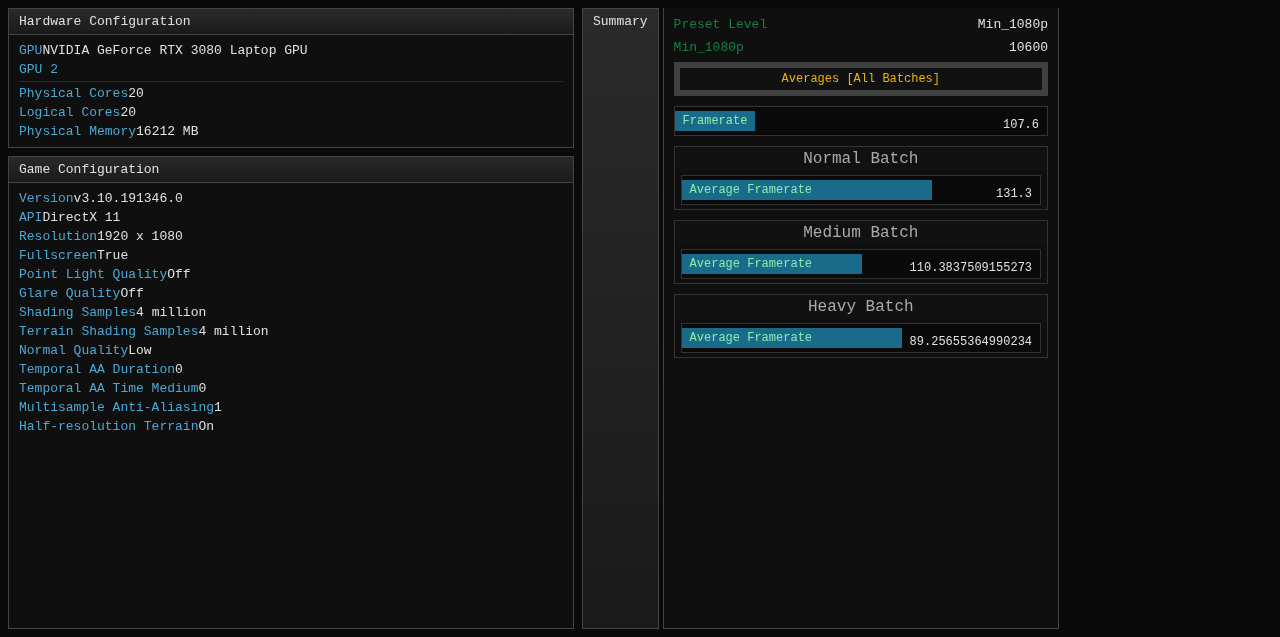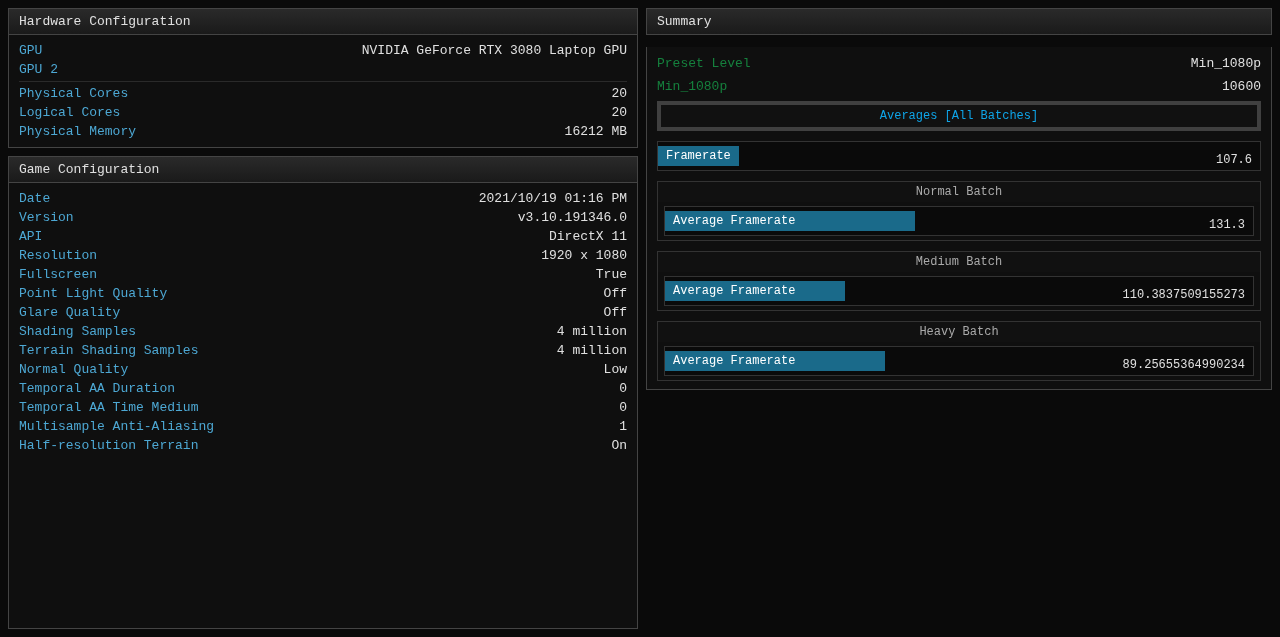--- a/index.html
+++ b/index.html
@@ -9,47 +9,46 @@
       font-family: 'Courier New', Courier, monospace;
       font-size: 13px;
       width: 1280px;
       height: 637px;
       overflow: hidden;
       display: flex;
       gap: 8px;
       padding: 8px;
     }
     .left-panel {
-      width: 630px;
+      width: 566px;
       display: flex;
       flex-direction: column;
       gap: 0;
     }
     .right-panel {
       flex: 1;
       display: flex;
-      flex-direction: column;
-      gap: 12px;
+      flex-direction: row;
+      gap: 4px;
     }
     .section-header {
       background: linear-gradient(to bottom, #2a2a2a, #1a1a1a);
       border: 1px solid #444;
       color: #e0e0e0;
       padding: 5px 10px;
       font-size: 13px;
     }
     .section-content {
       border: 1px solid #444;
       border-top: none;
       padding: 6px 10px;
       background: #0f0f0f;
     }
     .row {
       display: flex;
-      justify-content: space-between;
       padding: 2px 0;
     }
     .row .label {
       color: #4da8d4;
     }
     .row .value {
       color: #e0e0e0;
       text-align: right;
     }
     .section-divider {
@@ -85,55 +84,55 @@
     }
     .batch-section {
       border: 1px solid #333;
       margin-top: 4px;
     }
     .batch-header {
       text-align: center;
       color: #aaa;
       padding: 3px 0;
       background: #111;
-      font-size: 12px;
+      font-size: 16px;
     }
     .batch-content {
       padding: 4px 6px;
       background: #0f0f0f;
     }
     .bar-container {
       display: flex;
       align-items: center;
       width: 100%;
       border: 1px solid #333;
       background: #0a0a0a;
     }
     .bar-label {
       background: #1a6a8a;
       padding: 3px 8px;
-      color: #ffffff;
+      color: #86efac;
       font-size: 12px;
       white-space: nowrap;
     }
     .bar-spacer {
       flex: 1;
     }
     .bar-num {
       padding: 3px 8px;
       color: #e0e0e0;
       font-size: 12px;
       margin-top: 8px;
     }
     .averages-header {
       text-align: center;
-      color: #0ea5e9;
+      color: #eab308;
       padding: 4px 0;
       font-size: 12px;
-      border: 4px solid #404040;
+      border: 6px solid #404040;
       background: #111;
       margin-bottom: 4px;
     }
   </style>
 </head>
 <body>
 
 <div class="left-panel">
 
   <div class="section-header">Hardware Configuration</div>
@@ -156,24 +155,20 @@
       <span class="value">20</span>
     </div>
     <div class="row">
       <span class="label">Physical Memory</span>
       <span class="value">16212 MB</span>
     </div>
   </div>
 
   <div class="section-header" style="margin-top:8px;">Game Configuration</div>
   <div class="section-content" style="flex:1;">
-    <div class="row">
-      <span class="label">Date</span>
-      <span class="value">2021/10/19 01:16 PM</span>
-    </div>
     <div class="row">
       <span class="label">Version</span>
       <span class="value">v3.10.191346.0</span>
     </div>
     <div class="row">
       <span class="label">API</span>
       <span class="value">DirectX 11</span>
     </div>
     <div class="row">
       <span class="label">Resolution</span>

